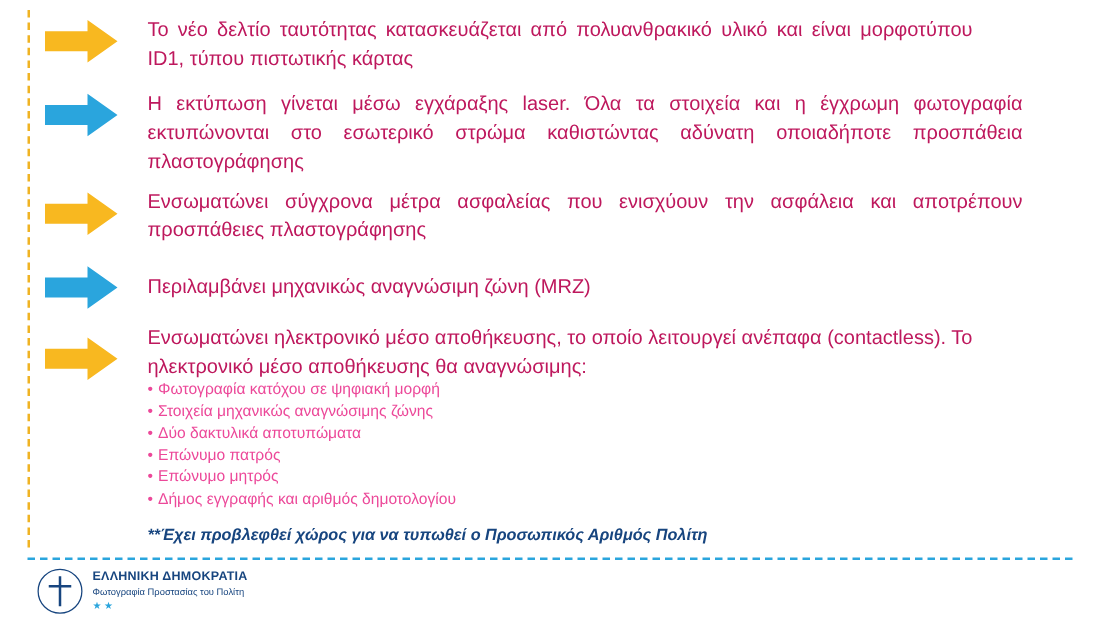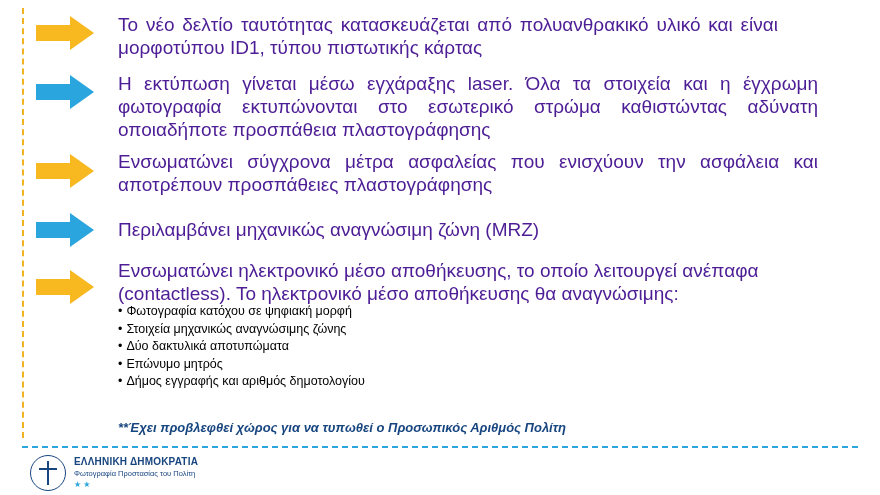--- a/index.html
+++ b/index.html
@@ -40,32 +40,32 @@
   .arrow {
     position: absolute;
     width: 62px;
     height: 38px;
   }
   .arrow svg { display: block; }
 
   .para {
     position: absolute;
     left: 118px;
-    color: #4c1d95;
-    font-size: 19px;
+    color: #be185d;
+    font-size: 16px;
     line-height: 23px;
     text-align: justify;
     text-justify: inter-word;
   }
   .para.nojust { text-align: left; }
 
   .bullets {
     position: absolute;
     left: 118px;
-    color: #000000;
+    color: #ec4899;
     font-size: 12.5px;
     line-height: 17.5px;
   }
   .bullets div {
     white-space: nowrap;
   }
   .bullets div::before {
     content: "•";
     margin-right: 4px;
   }
@@ -174,20 +174,21 @@
     <svg viewBox="0 0 62 38" width="62" height="38" aria-hidden="true">
       <path d="M2,11 L36,11 L36,2 L60,19 L36,36 L36,27 L2,27 Z" fill="#f8b820"></path>
     </svg>
   </div>
   <div class="para nojust" style="top:259px; width:660px;">Ενσωματώνει ηλεκτρονικό μέσο αποθήκευσης, το οποίο λειτουργεί ανέπαφα (contactless). Το ηλεκτρονικό μέσο αποθήκευσης θα αναγνώσιμης:</div>
 
   <div class="bullets" style="top:303px;">
     <div>Φωτογραφία κατόχου σε ψηφιακή μορφή</div>
     <div>Στοιχεία μηχανικώς αναγνώσιμης ζώνης</div>
     <div>Δύο δακτυλικά αποτυπώματα</div>
+    <div>Επώνυμο πατρός</div>
     <div>Επώνυμο μητρός</div>
     <div>Δήμος εγγραφής και αριθμός δημοτολογίου</div>
   </div>
 
   <div class="note" style="top:420px;">**Έχει προβλεφθεί χώρος για να τυπωθεί ο Προσωπικός Αριθμός Πολίτη</div>
 
   <div class="footer">
     <div class="emblem"></div>
     <div class="footer-text">
       <div class="footer-title">ΕΛΛΗΝΙΚΗ ΔΗΜΟΚΡΑΤΙΑ</div>

